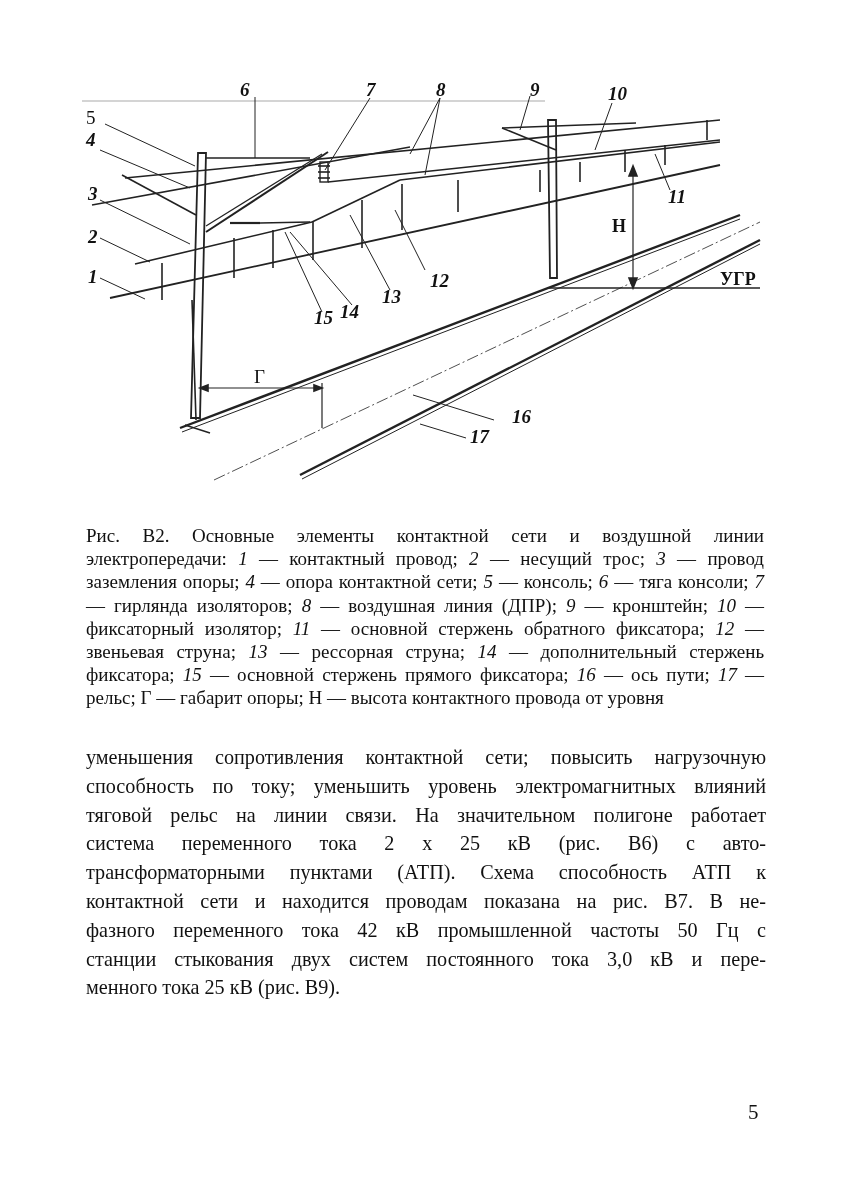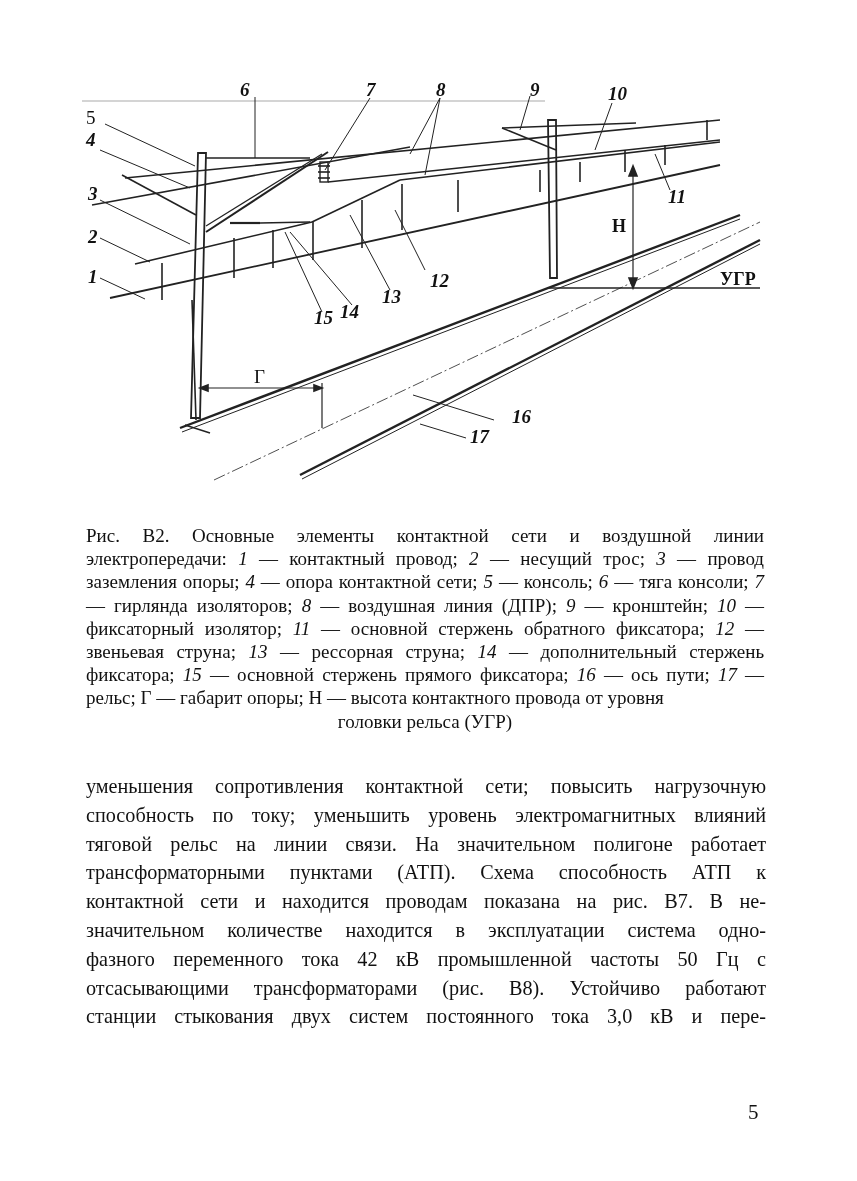--- a/index.html
+++ b/index.html
@@ -7,21 +7,21 @@
          font-family: "Liberation Serif", "DejaVu Serif", serif; color: #111; }
   .figure { position: absolute; left: 80px; top: 80px; width: 690px; height: 410px; }
   .figure svg { width: 100%; height: 100%; }
   .lbl { font-family: "Liberation Serif", serif; font-style: italic; font-weight: bold; font-size: 19px; fill: #111; }
   .lbl-up { font-family: "Liberation Serif", serif; font-size: 19px; fill: #111; }
   .lbl-b { font-family: "Liberation Serif", serif; font-weight: bold; font-size: 18px; fill: #111; }
   .caption { position: absolute; left: 86px; top: 476px; width: 678px;
              font-size: 19px; line-height: 23.2px; text-align: justify; margin-top: 48px; }
   .caption i { font-style: italic; }
   .caption .last { display: block; text-align: center; }
-  .body-text { position: absolute; left: 86px; top: 772px; width: 680px;
+  .body-text { position: absolute; left: 86px; top: 743px; width: 680px;
                font-size: 20.2px; line-height: 28.8px; text-align: justify; }
   .body-text span.line { display: block; text-align-last: justify; white-space: nowrap; }
   .body-text span.line.end { text-align-last: left; }
   .page-num { position: absolute; left: 748px; top: 1100px; font-size: 21px; }
 </style>
 </head>
 <body>
 
 <div class="figure">
   <svg viewBox="80 80 690 410" xmlns="http://www.w3.org/2000/svg">
@@ -131,28 +131,27 @@
     <text class="lbl" x="88" y="243">2</text>
     <text class="lbl" x="88" y="283">1</text>
     <text class="lbl-up" x="254" y="383">Г</text>
     <text class="lbl-b" x="612" y="232">H</text>
     <text class="lbl-b" x="720" y="285">УГР</text>
   </svg>
 </div>
 
 <div class="caption">
   <span>Рис. В2. Основные элементы контактной сети и воздушной линии электропередачи: </span><i>1</i> — <span>контактный провод</span>; <i>2</i> — <span>несущий трос</span>; <i>3</i> — <span>провод заземления опоры</span>; <i>4</i> — <span>опора контактной сети</span>; <i>5</i> — <span>консоль</span>; <i>6</i> — <span>тяга консоли</span>; <i>7</i> — <span>гирлянда изоляторов</span>; <i>8</i> — <span>воздушная линия (ДПР)</span>; <i>9</i> — <span>кронштейн</span>; <i>10</i> — <span>фиксаторный изолятор</span>; <i>11</i> — <span>основной стержень обратного фиксатора</span>; <i>12</i> — <span>звеньевая струна</span>; <i>13</i> — <span>рессорная струна</span>; <i>14</i> — <span>дополнительный стержень фиксатора</span>; <i>15</i> — <span>основной стержень прямого фиксатора</span>; <i>16</i> — <span>ось пути</span>; <i>17</i> — <span>рельс</span>; <span>Г — габарит опоры;</span> <span>Н — высота контактного провода от уровня</span>
-  <span class="last">головки рельса (УГР)</span>
 </div>
 
 <div class="body-text">
   <span class="line">уменьшения сопротивления контактной сети; повысить нагрузочную</span>
   <span class="line">способность по току; уменьшить уровень электромагнитных влияний</span>
   <span class="line">тяговой рельс на линии связи. На значительном полигоне работает</span>
+  <span class="line">система переменного тока 2 х 25 кВ (рис. В6) с авто-</span>
   <span class="line">трансформаторными пунктами (АТП). Схема способность АТП к</span>
   <span class="line">контактной сети и находится проводам показана на рис. В7. В не-</span>
-  <span class="line">значительном количестве находится в эксплуатации система одно-</span>
   <span class="line">фазного переменного тока 42 кВ промышленной частоты 50 Гц с</span>
-  <span class="line">отсасывающими трансформаторами (рис. В8). Устойчиво работают</span>
   <span class="line">станции стыкования двух систем постоянного тока 3,0 кВ и пере-</span>
+  <span class="line end">менного тока 25 кВ (рис. В9).</span>
 </div>
 
 <div class="page-num">5</div>
 
 </body></html>

